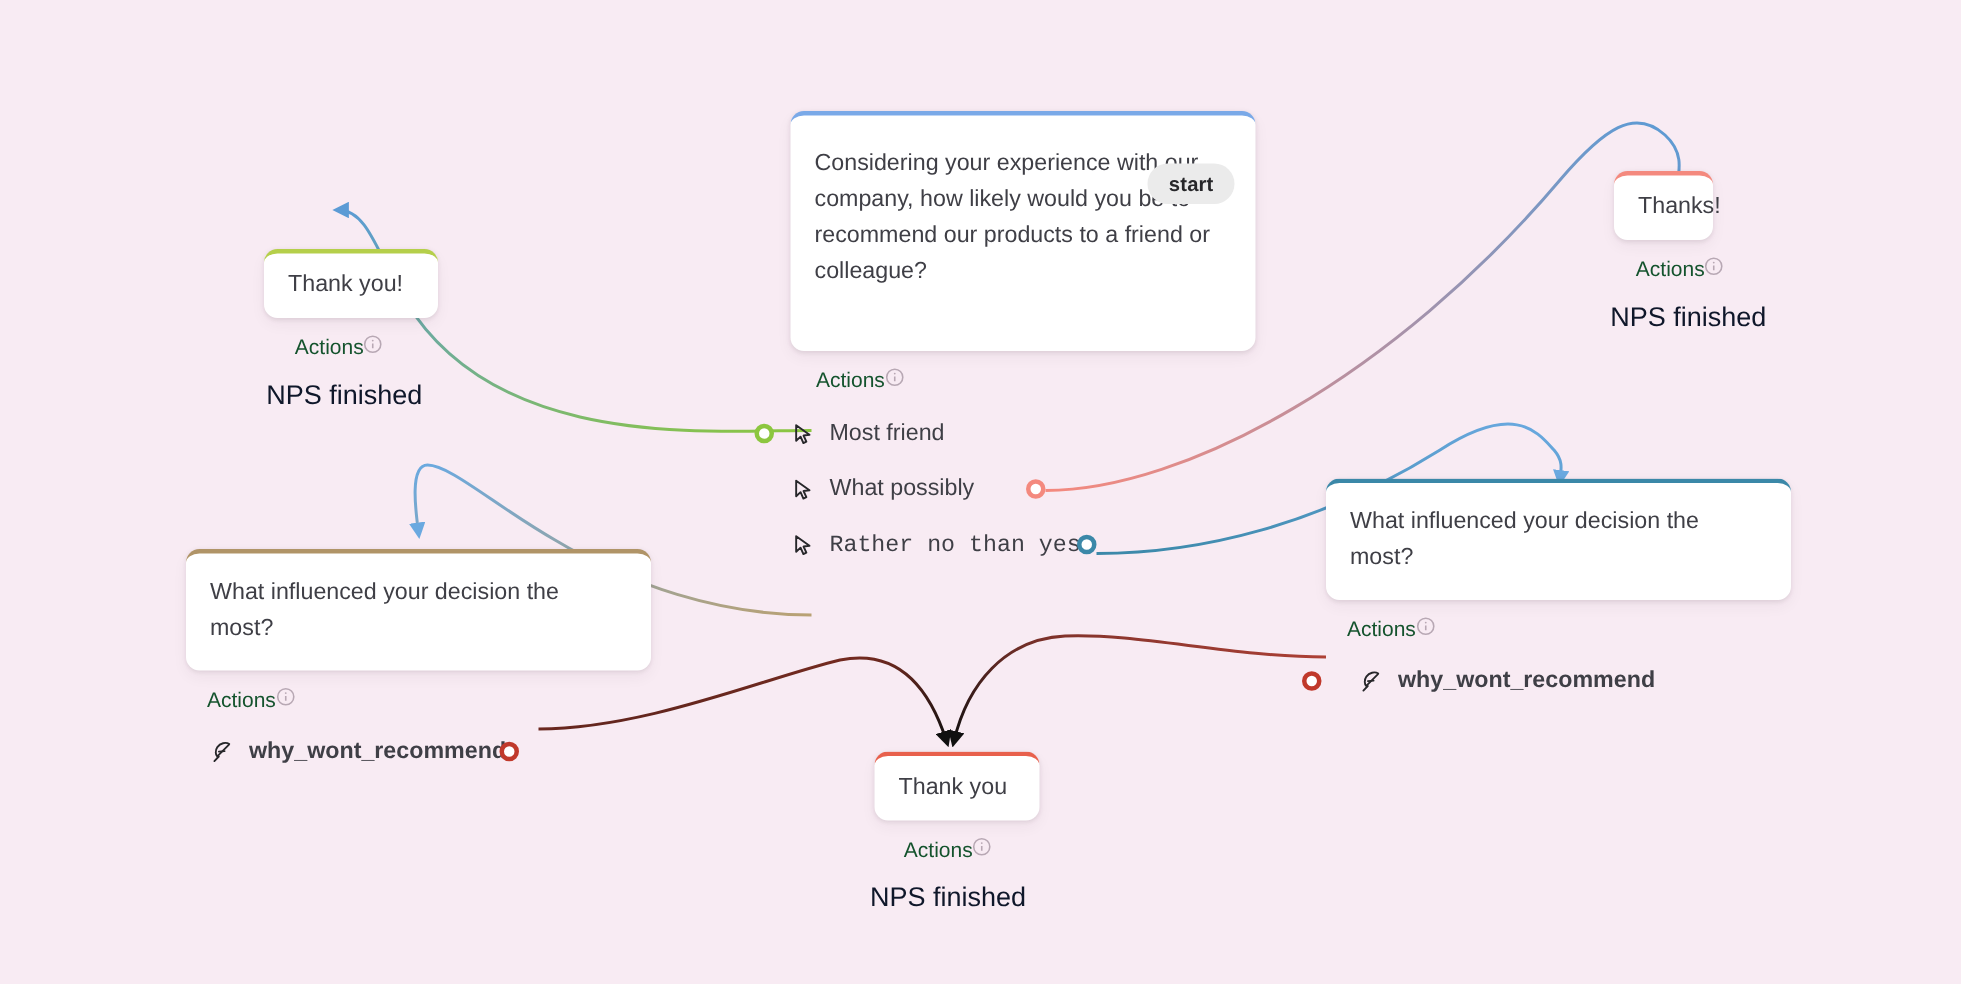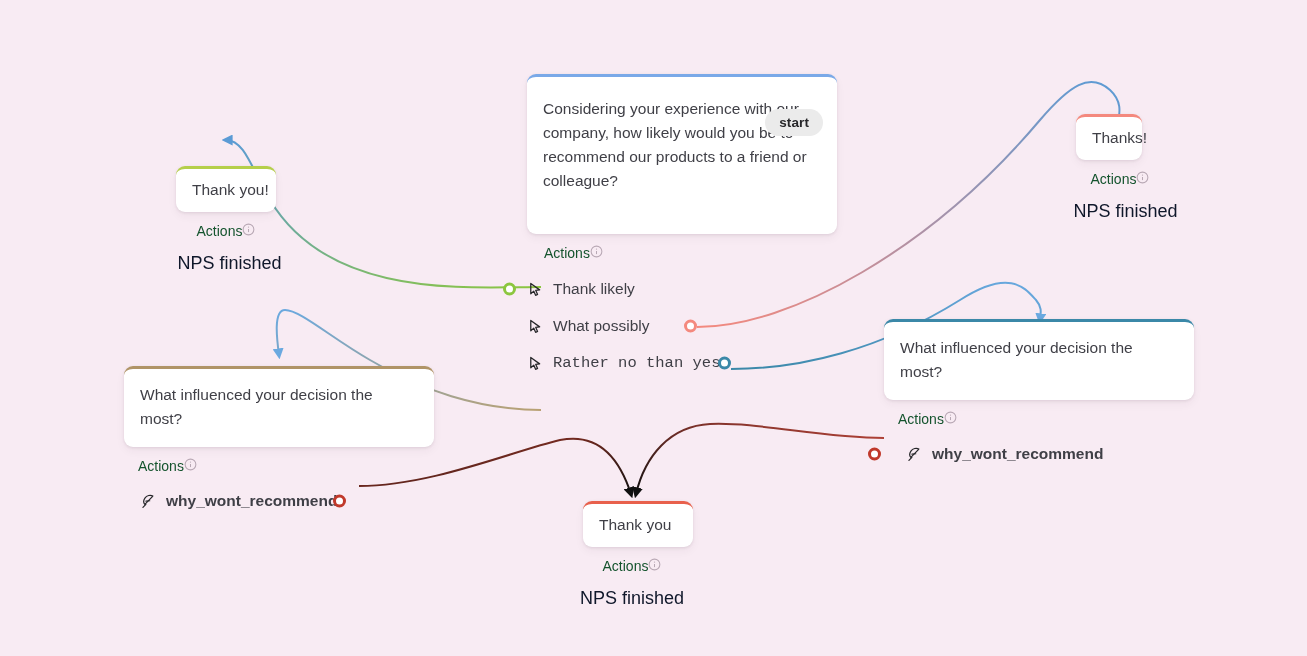--- a/index.html
+++ b/index.html
@@ -162,21 +162,21 @@
         <circle cx="8" cy="8" r="6.6"></circle>
           <line x1="8" y1="7.4" x2="8" y2="11.2"></line>
           <circle cx="8" cy="5" r="0.75" fill="#b8a8b4" stroke="none"></circle>
       </svg>
     </div>
 
     <div class="item-row" style="margin-top:19px;">
       <svg class="ico" viewBox="0 0 18 18" fill="none" stroke="#27272a" stroke-width="1.35" stroke-linejoin="round">
         <path d="M4 2.6 L4 13.6 L7.1 10.7 L9.1 15.2 L11.2 14.2 L9.2 9.9 L13.4 9.4 Z"></path>
       </svg>
-      <span>Thank likely</span>
+      <span>Most friend</span>
       <span class="handle" style="left:-24px; top:50%; transform:translateY(-50%); border-color:#8cc63f;"></span>
     </div>
 
     <div class="item-row" style="margin-top:19px;">
       <svg class="ico" viewBox="0 0 18 18" fill="none" stroke="#27272a" stroke-width="1.35" stroke-linejoin="round">
         <path d="M4 2.6 L4 13.6 L7.1 10.7 L9.1 15.2 L11.2 14.2 L9.2 9.9 L13.4 9.4 Z"></path>
       </svg>
       <span>What possibly</span>
       <span class="handle" style="left:157px; top:50%; transform:translateY(-50%); border-color:#f4897e;"></span>
     </div>
@@ -185,21 +185,21 @@
       <svg class="ico" viewBox="0 0 18 18" fill="none" stroke="#27272a" stroke-width="1.35" stroke-linejoin="round">
         <path d="M4 2.6 L4 13.6 L7.1 10.7 L9.1 15.2 L11.2 14.2 L9.2 9.9 L13.4 9.4 Z"></path>
       </svg>
       <span>Rather no than yes</span>
       <span class="handle" style="left:191px; top:50%; transform:translateY(-50%); border-color:#3b88a8;"></span>
     </div>
 
   </div>
 
   <div class="node" style="left:176px; top:166px; width:100px;">
-    <div class="card card-small" style="border-top-color:#b5cf4a; width:100px;">
+    <div class="card card-small" style="border-top-color:#b5cf4a; width:116px;">
       <div class="card-body">Thank you!</div>
     </div>
     <div class="actions-row center">
       <span>Actions</span>
       <svg class="info-ico" viewBox="0 0 16 16" fill="none" stroke="#b8a8b4" stroke-width="1.3">
         <circle cx="8" cy="8" r="6.6"></circle>
           <line x1="8" y1="7.4" x2="8" y2="11.2"></line>
           <circle cx="8" cy="5" r="0.75" fill="#b8a8b4" stroke="none"></circle>
       </svg>
     </div>

